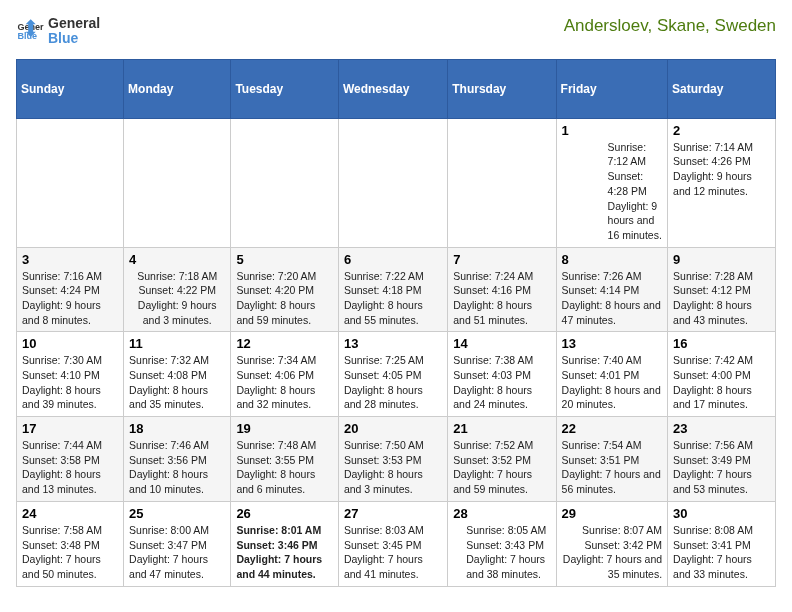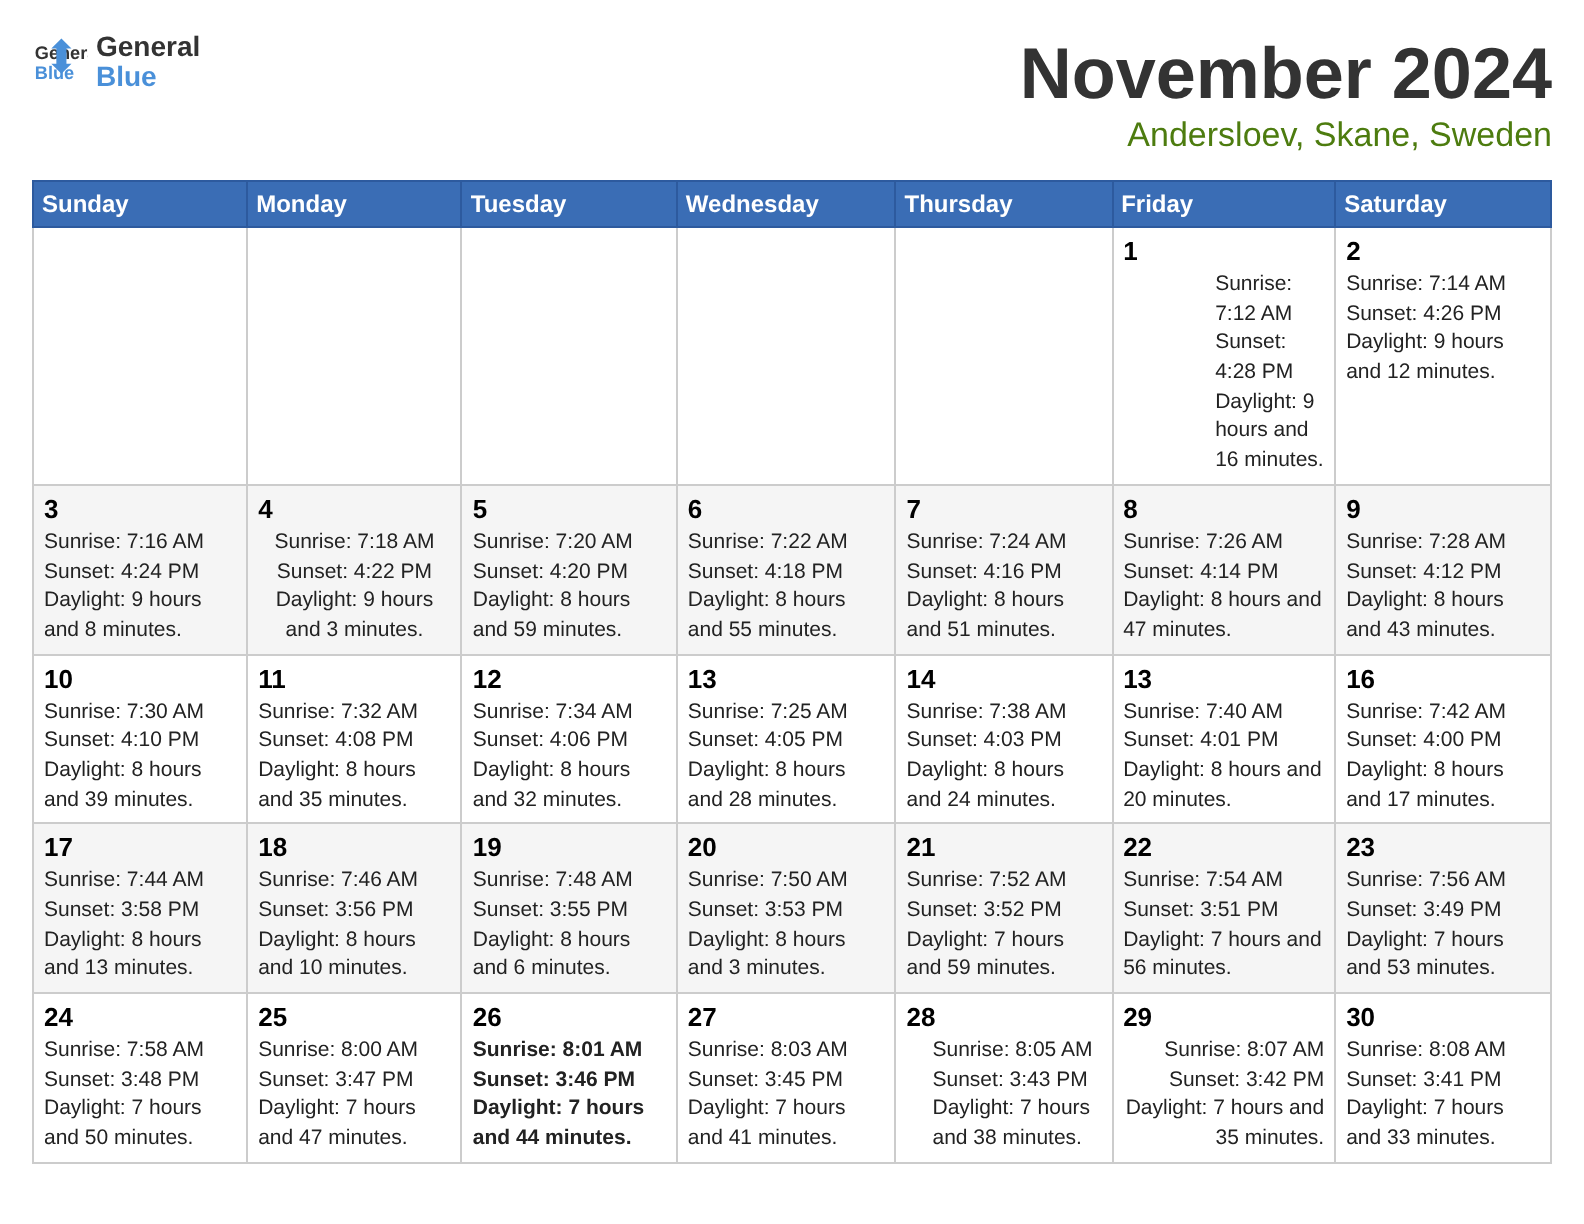--- a/index.html
+++ b/index.html
@@ -36,21 +36,21 @@
       color: #4d7c0f;
     }
     table {
       width: 100%;
       border-collapse: collapse;
       font-size: 11px;
     }
     thead tr th {
       background: #3a6db5;
       color: #fff;
-      padding: 4px 4px;
+      padding: 22px 4px;
       text-align: left;
       font-size: 12px;
       font-weight: bold;
       border: 1px solid #2d5a9e;
     }
     tbody tr td {
       border: 1px solid #ccc;
       vertical-align: top;
       padding: 4px 5px;
       height: 80px;
@@ -83,21 +83,20 @@
       <text x="2" y="18" font-size="13" font-weight="bold" fill="#333">General</text>
       <text x="2" y="32" font-size="13" font-weight="bold" fill="#4a90d9">Blue</text>
       <polygon points="30,8 38,16 34,16 34,28 38,28 30,36 22,28 26,28 26,16 22,16" fill="#4a90d9" transform="translate(-6,-4) scale(0.9)"></polygon>
     </svg>
     <div style="display:flex;flex-direction:column;line-height:1.1">
       <span style="font-size:14px;font-weight:bold;color:#333;">General</span>
       <span style="font-size:14px;font-weight:bold;color:#4a90d9;">Blue</span>
     </div>
   </div>
   <div class="title-area">
-    <div class="month-title">November 2024</div>
     <div class="location-title">Andersloev, Skane, Sweden</div>
   </div>
 </div>
 
 <table>
   <thead>
     <tr>
     <th>Sunday</th>
         <th>Monday</th>
         <th>Tuesday</th>

